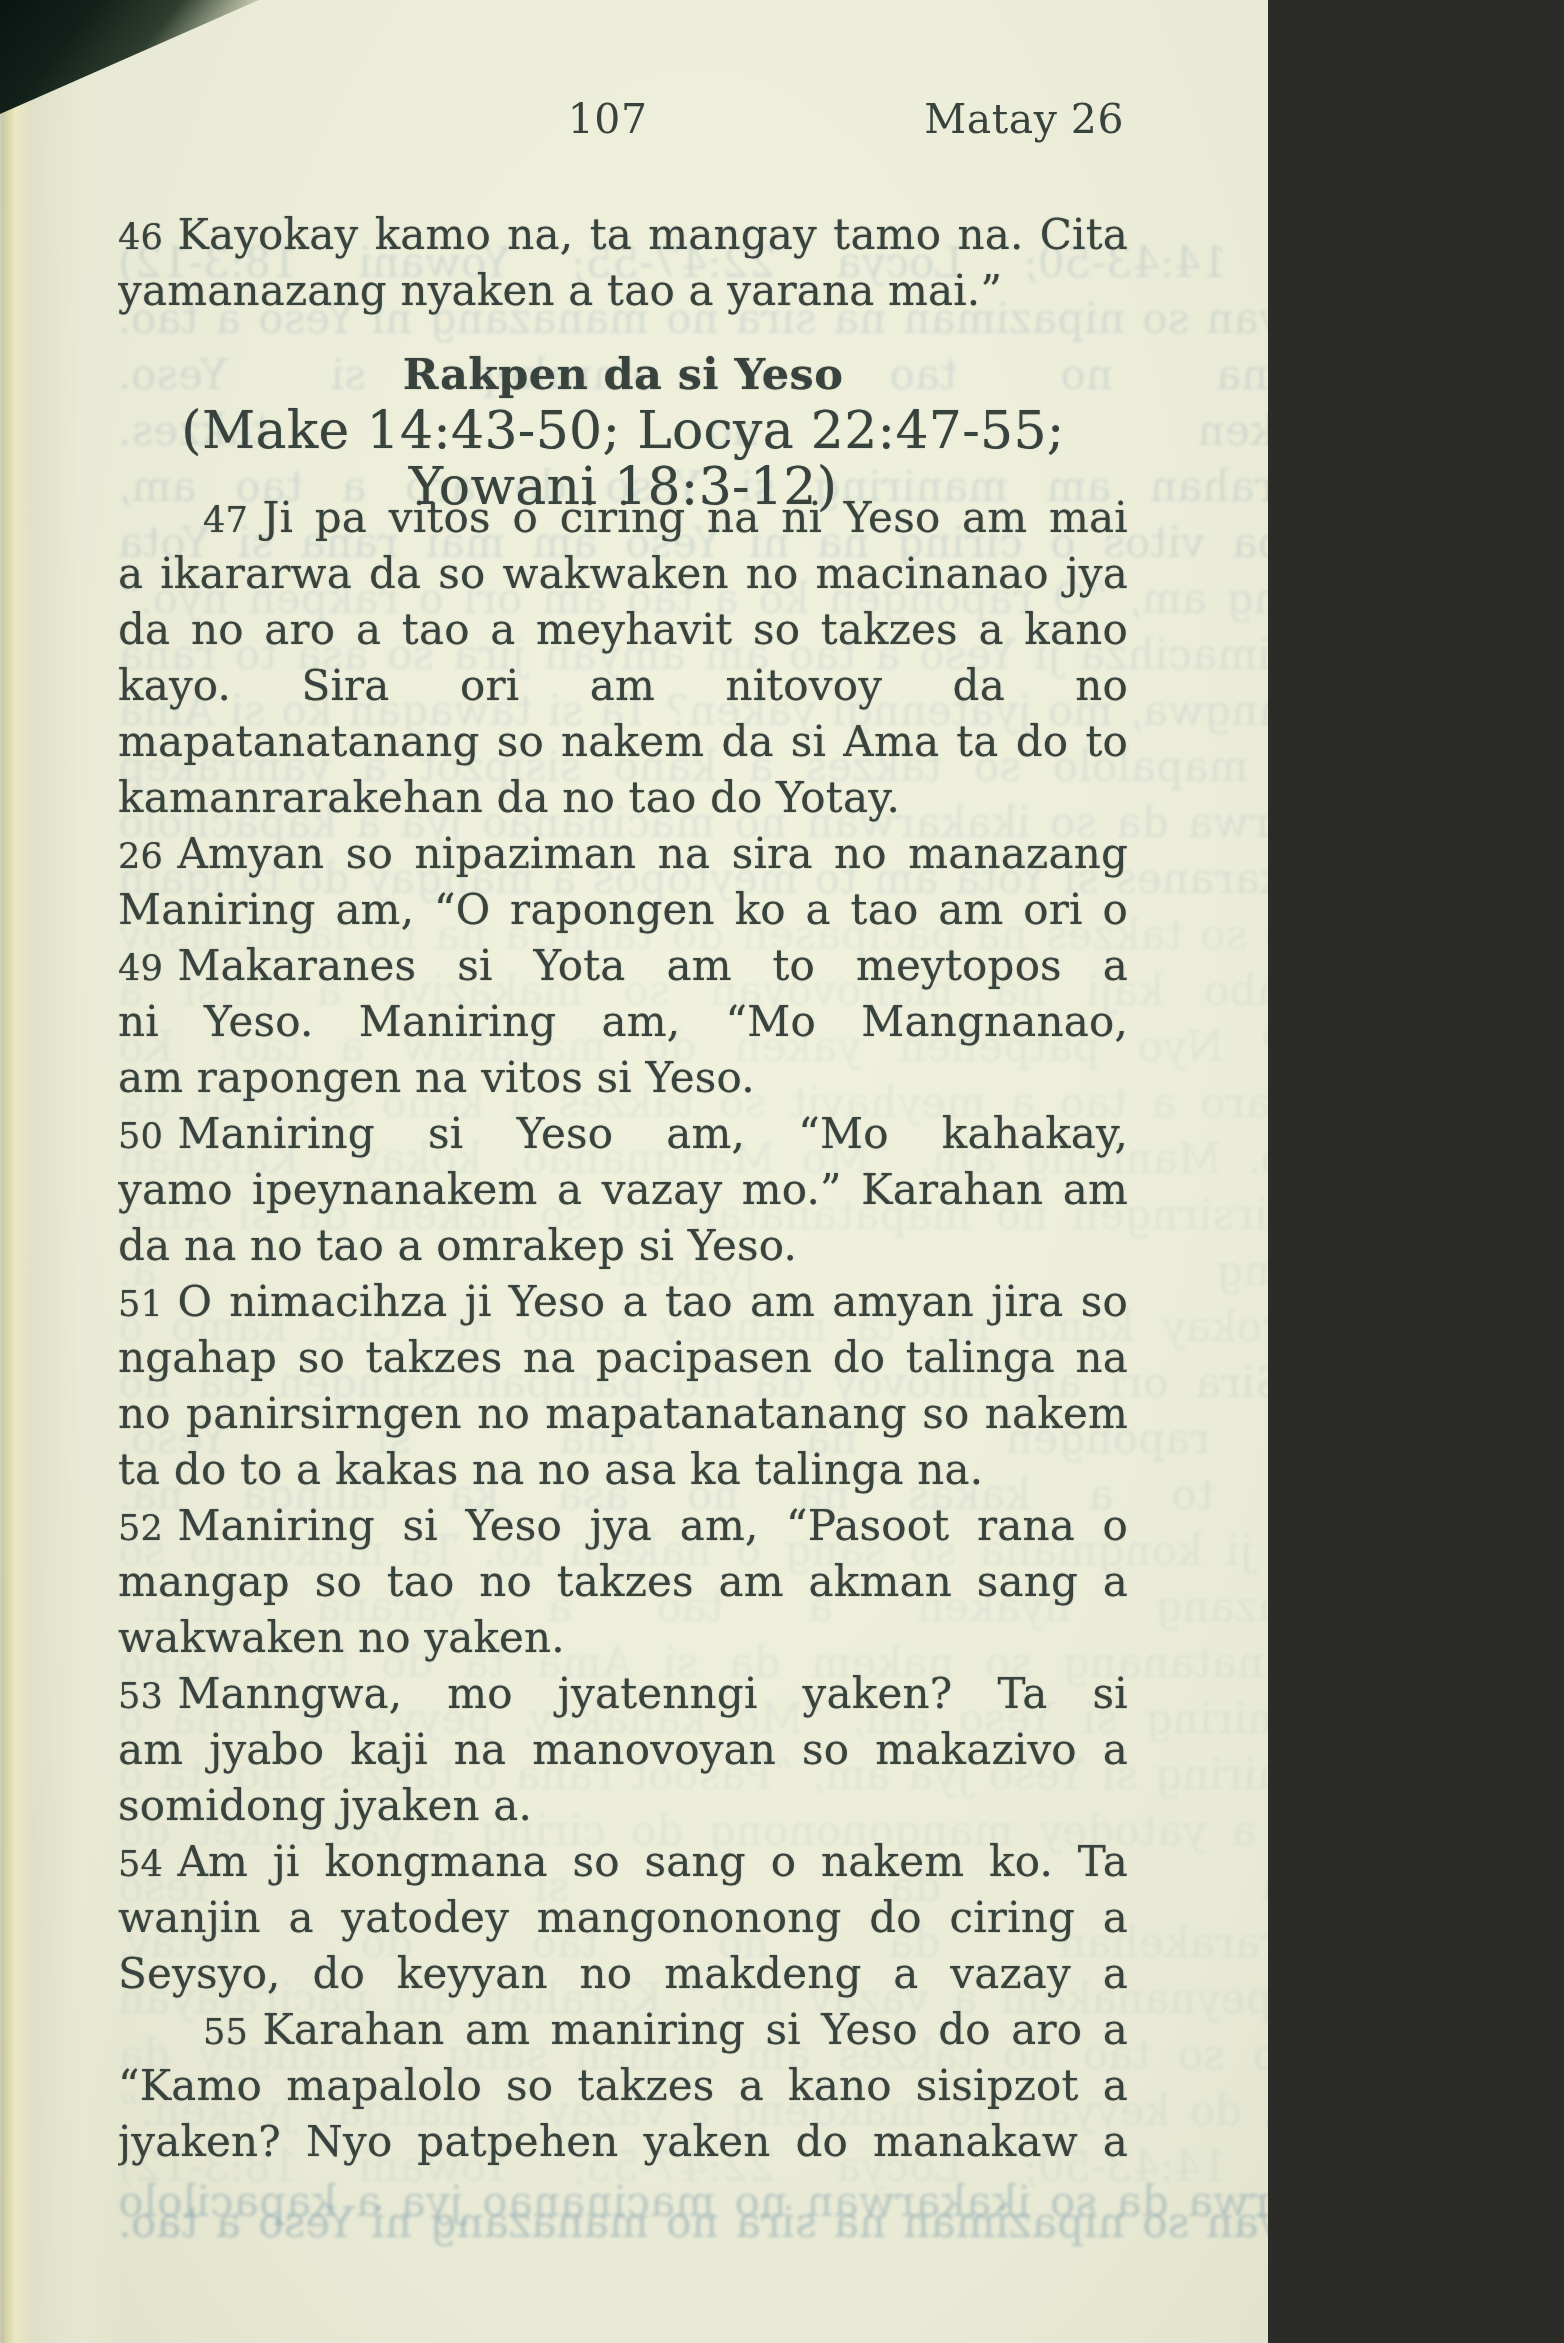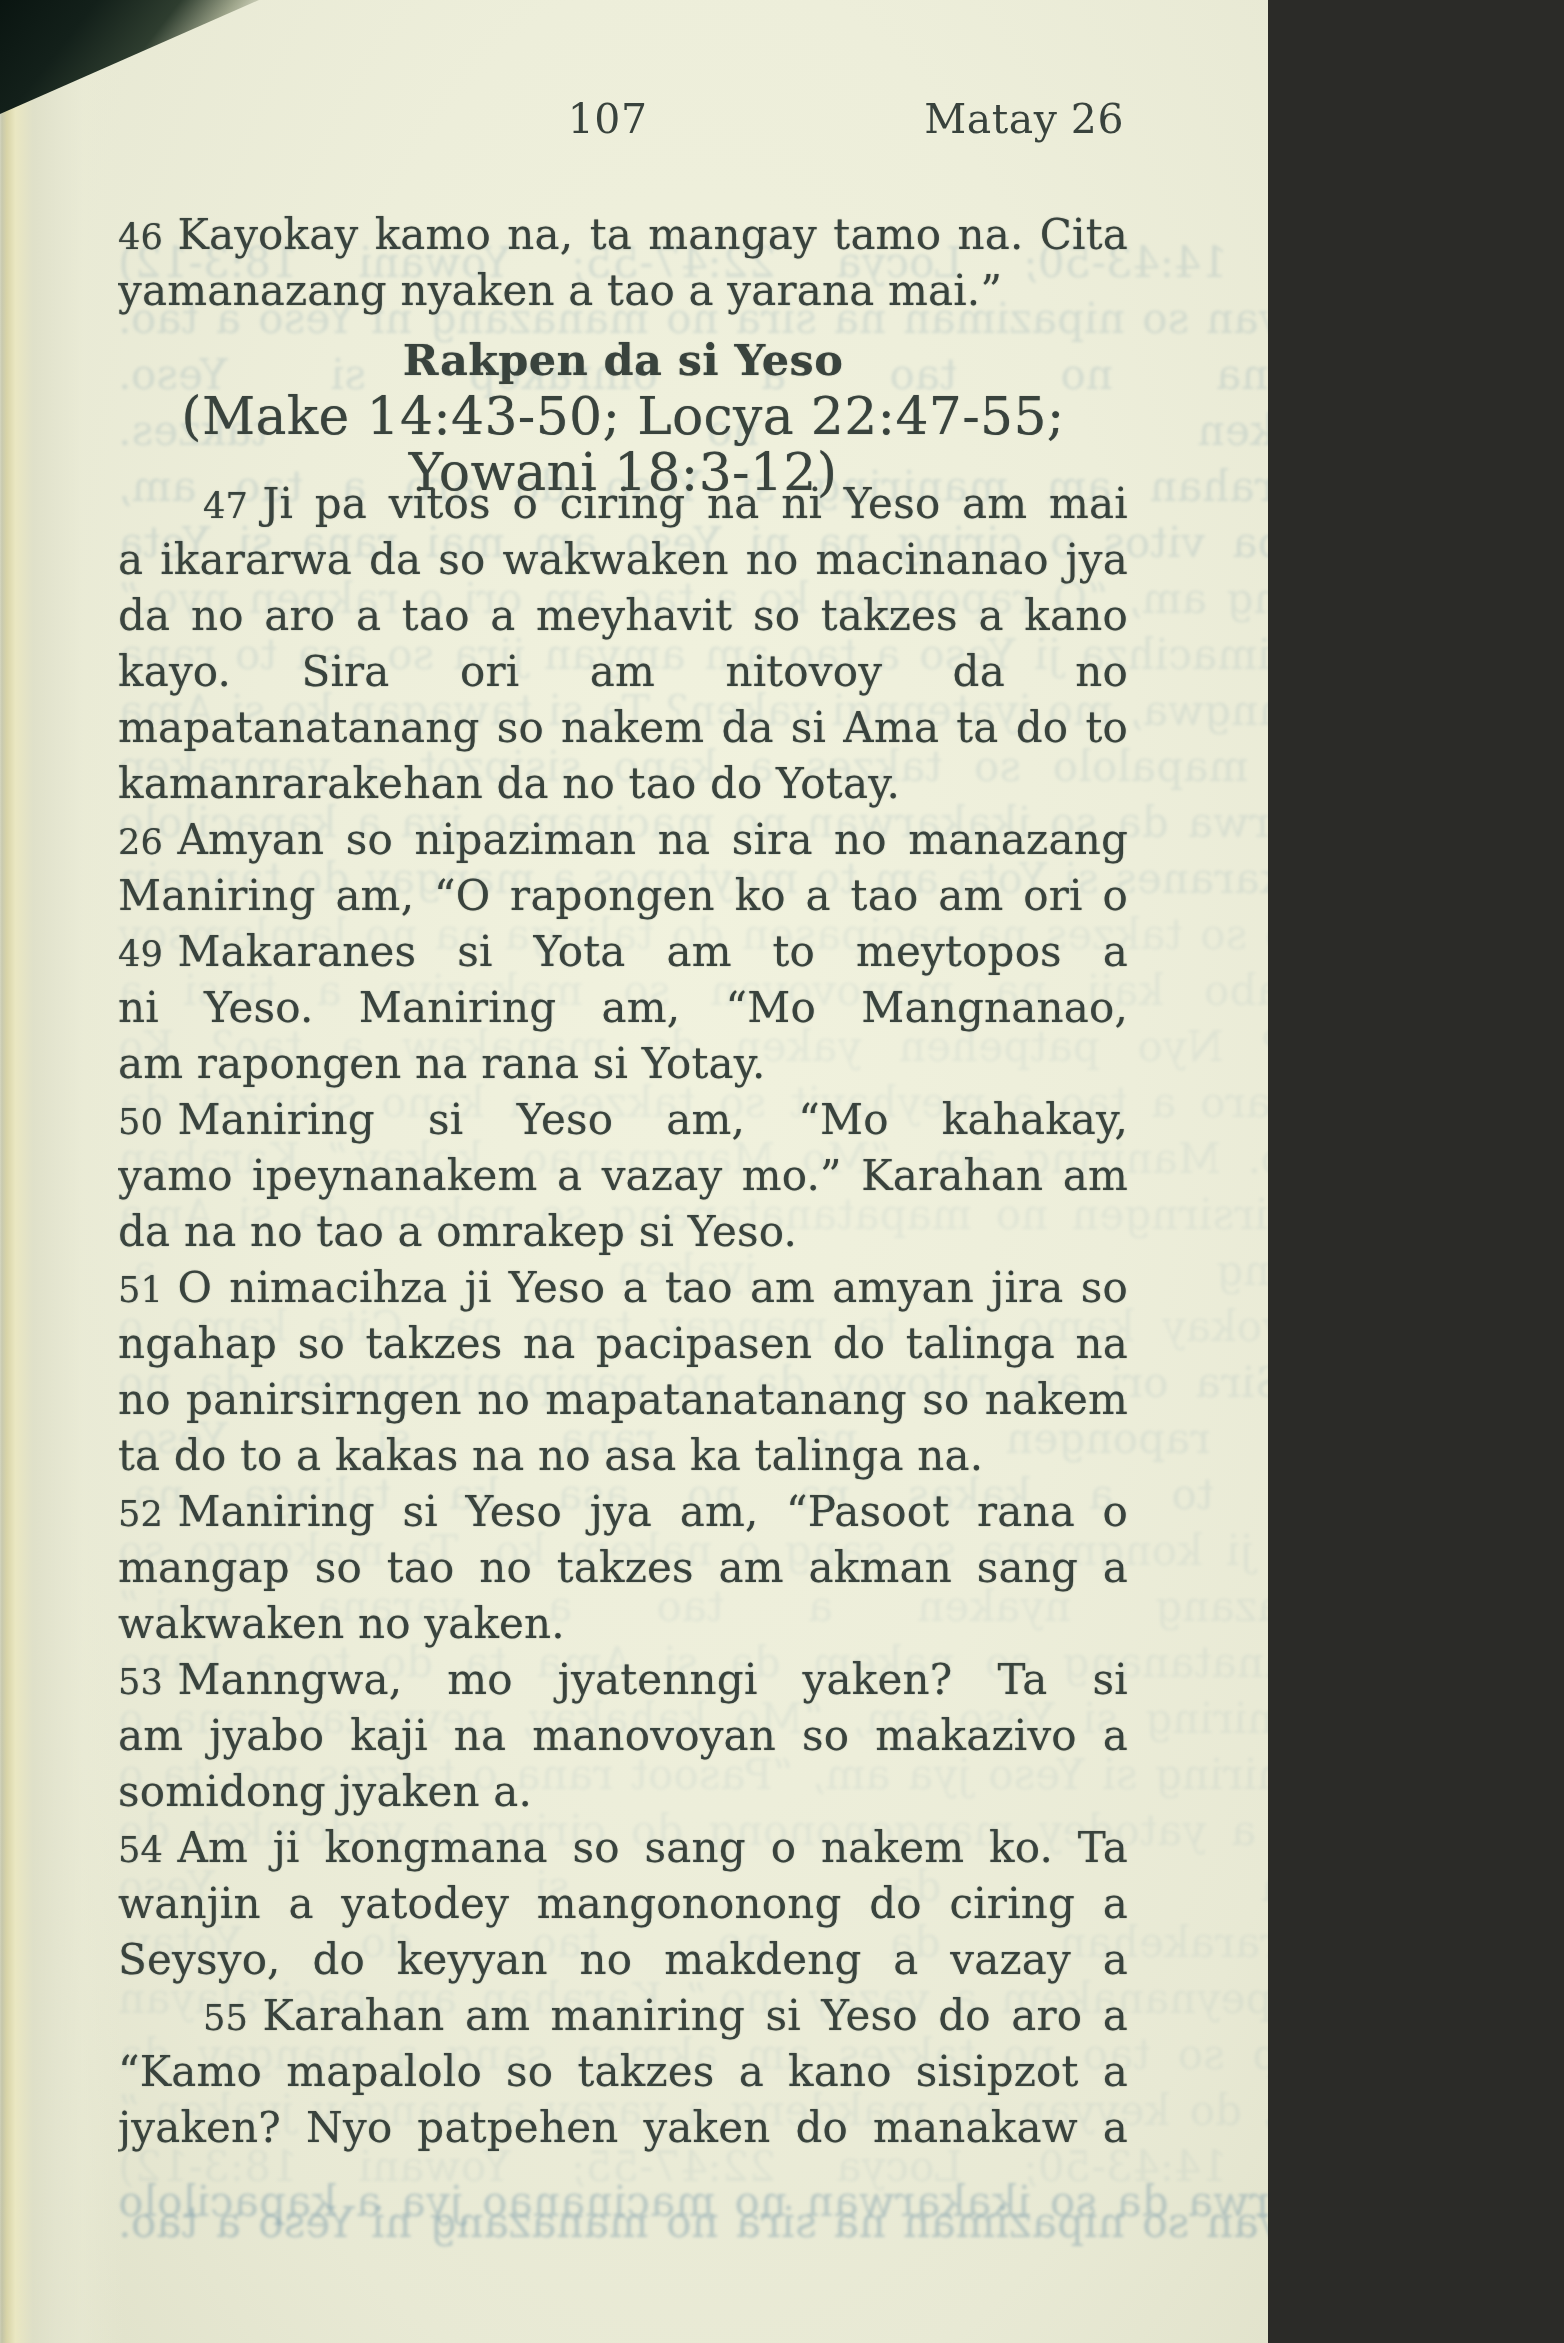--- a/index.html
+++ b/index.html
@@ -40,21 +40,21 @@
   .body-text{margin-top:60px;}
   .line{
     display:block;height:56px;line-height:56px;overflow:hidden;
     font-size:42px;letter-spacing:0.2px;
     text-align:justify;text-align-last:justify;text-justify:inter-word;
     text-shadow:0 0 1.2px #39433d99;
   }
   .line.flush{text-align-last:left;}
   .line.indent{padding-left:85px;}
   .vnum{font-size:.84em;margin-right:14.5px;letter-spacing:0;}
-  .section-heading{margin:13px 0 32px;}
+  .section-heading{margin:27px 0 32px;}
   .section-title{
     height:56px;line-height:56px;text-align:center;
     font-weight:bold;font-size:43px;letter-spacing:0.4px;
     text-shadow:0 0 1.2px #39433d99;
   }
   .section-reference{
     height:56px;line-height:56px;text-align:center;
     font-size:52px;letter-spacing:0.3px;
     text-shadow:0 0 1px #39433d88;
   }
@@ -134,21 +134,21 @@
           <div class="line">mapatanatanang so nakem da si Ama ta do to a kano</div>
           <div class="line flush">kamanrarakehan da no tao do Yotay.</div>
         </div>
         <div class="paragraph">
           <div class="line"><span class="vnum">26</span>Amyan so nipaziman na sira no manazang ni Yeso a tao.</div>
           <div class="line">Maniring am, “O rapongen ko a tao am ori o rakpen nyo.”</div>
         </div>
         <div class="paragraph">
           <div class="line"><span class="vnum">49</span>Makaranes si Yota am to meytopos a mangay do tangain</div>
           <div class="line">ni Yeso. Maniring am, “Mo Mangnanao, kokay.” Karahan</div>
-          <div class="line flush">am rapongen na rana si Yotay.</div>
+          <div class="line flush">am rapongen na vitos si Yeso.</div>
         </div>
         <div class="paragraph">
           <div class="line"><span class="vnum">50</span>Maniring si Yeso am, “Mo kahakay, peyvazay rana o</div>
           <div class="line">yamo ipeynanakem a vazay mo.” Karahan am paciralayan</div>
           <div class="line flush">da na no tao a omrakep si Yeso.</div>
         </div>
         <div class="paragraph">
           <div class="line"><span class="vnum">51</span>O nimacihza ji Yeso a tao am amyan jira so asa to rana</div>
           <div class="line">ngahap so takzes na pacipasen do talinga na no lamlamsoy</div>
           <div class="line">no panirsirngen no mapatanatanang so nakem da si Ama</div>

